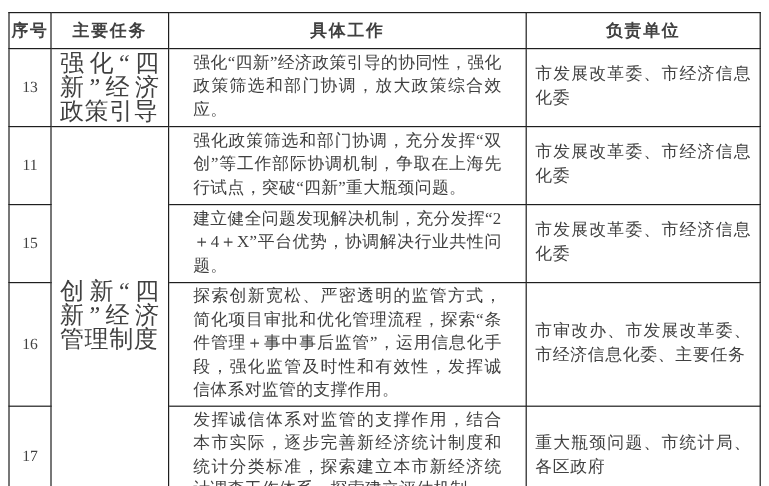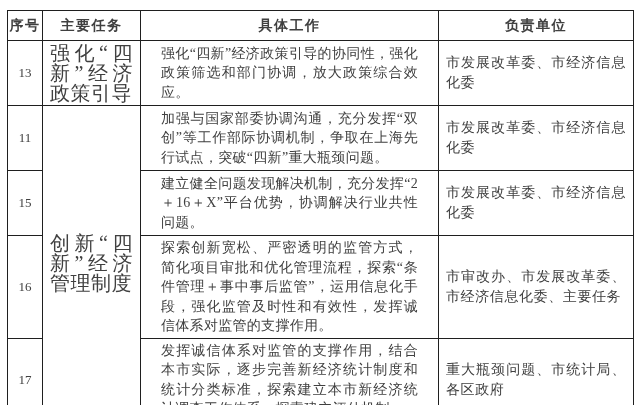--- a/index.html
+++ b/index.html
@@ -99,26 +99,26 @@
     <tbody>
       <tr class="r13">
         <td class="no">13</td>
         <td class="task">强化“四新”经济政策引导</td>
         <td class="work">强化“四新”经济政策引导的协同性，强化政策筛选和部门协调，放大政策综合效应。</td>
         <td class="unit">市发展改革委、市经济信息化委</td>
       </tr>
       <tr class="r14">
         <td class="no">11</td>
         <td class="task" rowspan="4">创新“四新”经济管理制度</td>
-        <td class="work">加强与国家部委协调沟通，充分发挥“双创”等工作部际协调机制，争取在上海先行试点，突破“四新”重大瓶颈问题。</td>
+        <td class="work">强化政策筛选和部门协调，充分发挥“双创”等工作部际协调机制，争取在上海先行试点，突破“四新”重大瓶颈问题。</td>
         <td class="unit">市发展改革委、市经济信息化委</td>
       </tr>
       <tr class="r15">
         <td class="no">15</td>
-        <td class="work">建立健全问题发现解决机制，充分发挥“2＋16＋X”平台优势，协调解决行业共性问题。</td>
+        <td class="work">建立健全问题发现解决机制，充分发挥“2＋4＋X”平台优势，协调解决行业共性问题。</td>
         <td class="unit">市发展改革委、市经济信息化委</td>
       </tr>
       <tr class="r16">
         <td class="no">16</td>
         <td class="work">探索创新宽松、严密透明的监管方式，简化项目审批和优化管理流程，探索“条件管理＋事中事后监管”，运用信息化手段，强化监管及时性和有效性，发挥诚信体系对监管的支撑作用。</td>
         <td class="unit">市审改办、市发展改革委、市经济信息化委、主要任务</td>
       </tr>
       <tr class="r17">
         <td class="no">17</td>
         <td class="work">发挥诚信体系对监管的支撑作用，结合本市实际，逐步完善新经济统计制度和统计分类标准，探索建立本市新经济统计调查工作体系。探索建立评估机制。</td>

